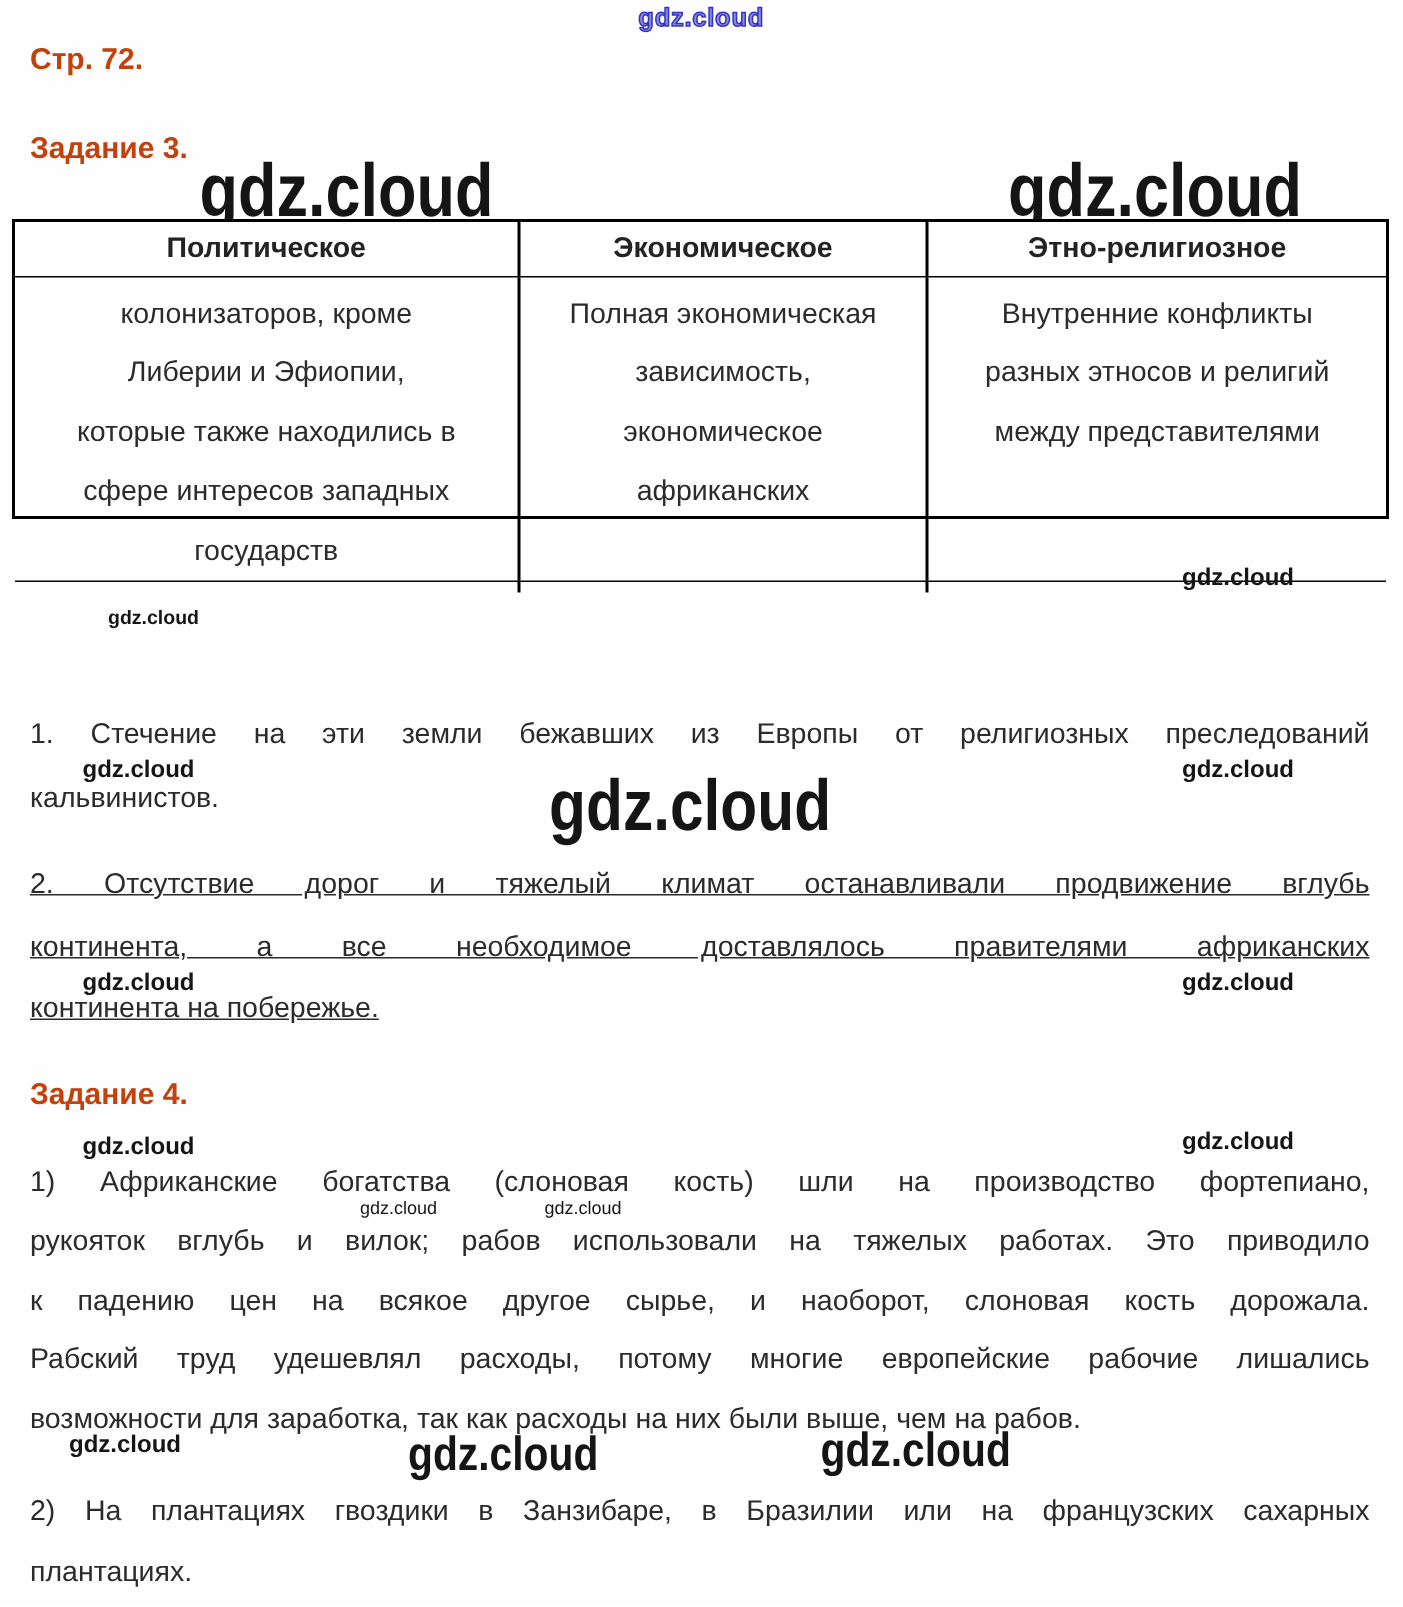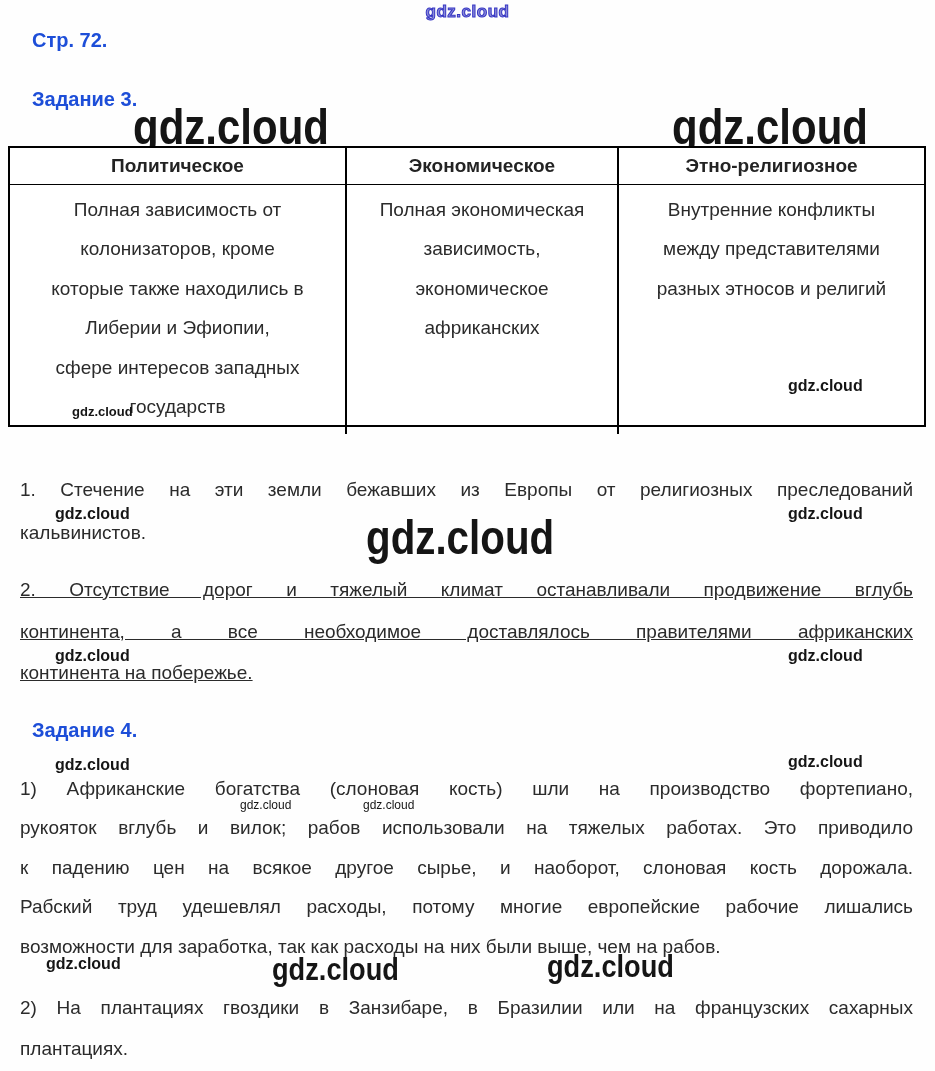--- a/index.html
+++ b/index.html
@@ -3,39 +3,39 @@
 <meta charset="utf-8">
 <style>
   html,body { margin:0; padding:0; background:#ffffff; }
   .page {
     position:relative; width:935px; height:1071px; background:#fefefe;
     font-family:"Liberation Sans", sans-serif; color:#2b2b2b; overflow:hidden;
   }
   .abs { position:absolute; }
 
   
-  .h1 { font-size:20px; font-weight:700; color:#1d4ed8; white-space:nowrap;margin-left:12px; }
+  .h1 { font-size:20px; font-weight:700; color:#c2410c; white-space:nowrap; }
 
   
   .wm { color:#151515; white-space:nowrap; }
   .wm-blue {
     font-size:17px; font-weight:700; letter-spacing:0.5px;
     color:#8a8ad6; -webkit-text-stroke:1px #3434c4;
   }
   .wm-big  { font-size:50px; font-weight:700; line-height:1; transform:scaleX(0.84); transform-origin:0 0; }
   .wm-big2 { font-size:48px; font-weight:700; line-height:1; transform:scaleX(0.84); transform-origin:0 0; }
   .wm-med  { font-size:32px; font-weight:700; line-height:1; transform:scaleX(0.85); transform-origin:0 0; }
   .wm-sm   { font-size:16px; font-weight:700; }
   .wm-sm2  { font-size:13px; font-weight:700; }
   .wm-sm3  { font-size:16px; font-weight:600; }
   .wm-tiny { font-size:12px; font-weight:400; }
 
   
   .cmp-table {
-    left:8px; top:146px; width:918px; height:281px;
+    left:8px; top:146px; width:918px; height:200px;
     border:2px solid #000; box-sizing:border-box;
     display:grid; grid-template-columns:337px 272px 1fr; grid-template-rows:37px 1fr 8px;
     background:#fff;
   }
   .th {
     font-size:19px; font-weight:700; color:#232323;
     display:flex; align-items:center; justify-content:center;
     border-bottom:1px solid #000; box-sizing:border-box;
   }
   .td {
@@ -69,37 +69,36 @@
 
   <div class="abs wm wm-big" style="left:133px; top:102px;">gdz.cloud</div>
   <div class="abs wm wm-big" style="left:672px; top:102px;">gdz.cloud</div>
 
   <div class="abs cmp-table">
     <div class="th colb">Политическое</div>
     <div class="th colb">Экономическое</div>
     <div class="th">Этно-религиозное</div>
 
     <div class="td colb">
-      <div>Полная зависимость от</div>
       <div>колонизаторов, кроме</div>
+      <div>Либерии и Эфиопии,</div>
       <div>которые также находились в</div>
-      <div>Либерии и Эфиопии,</div>
       <div>сфере интересов западных</div>
       <div>государств</div>
     </div>
     <div class="td colb">
       <div>Полная экономическая</div>
       <div>зависимость,</div>
       <div>экономическое</div>
       <div>африканских</div>
     </div>
     <div class="td">
       <div>Внутренние конфликты</div>
+      <div>разных этносов и религий</div>
       <div>между представителями</div>
-      <div>разных этносов и религий</div>
     </div>
 
     <div class="tf colb"></div>
     <div class="tf colb"></div>
     <div class="tf"></div>
   </div>
 
   <div class="abs wm wm-sm3" style="left:788px; top:377px;">gdz.cloud</div>
   <div class="abs wm wm-sm2" style="left:72px; top:404px;">gdz.cloud</div>
 

